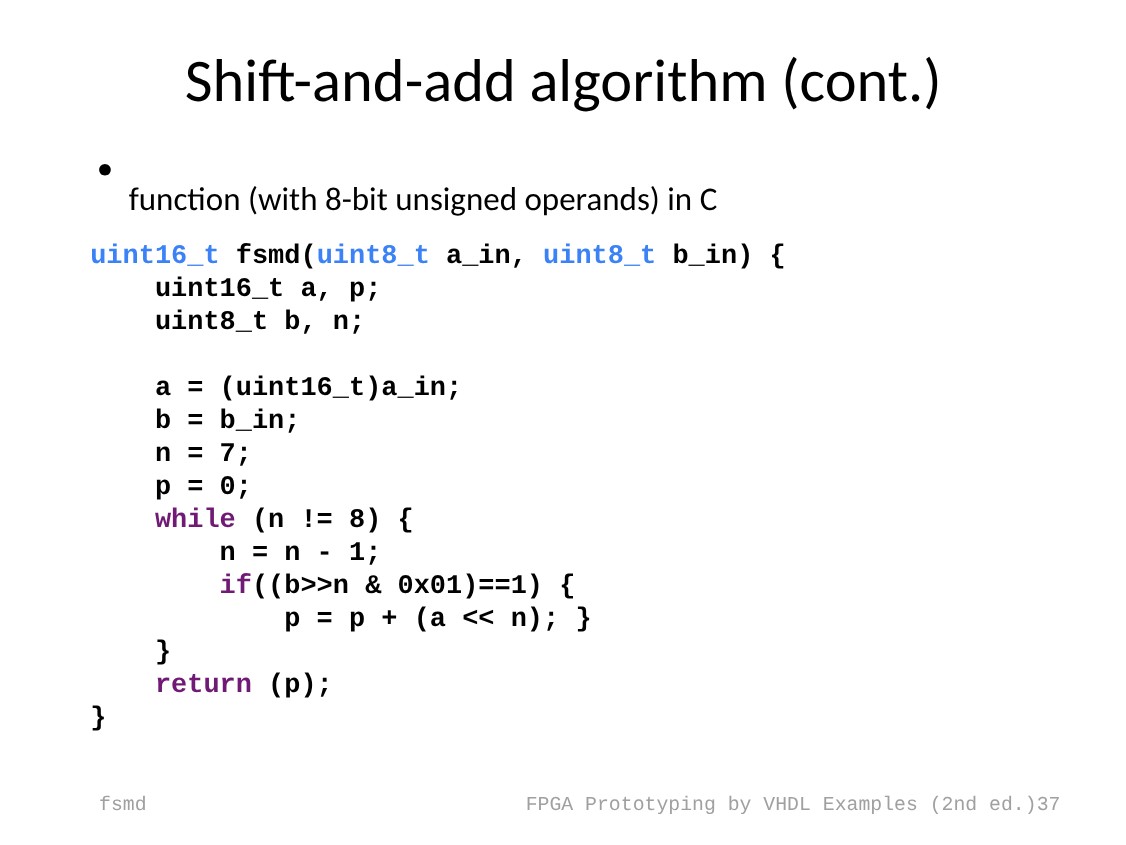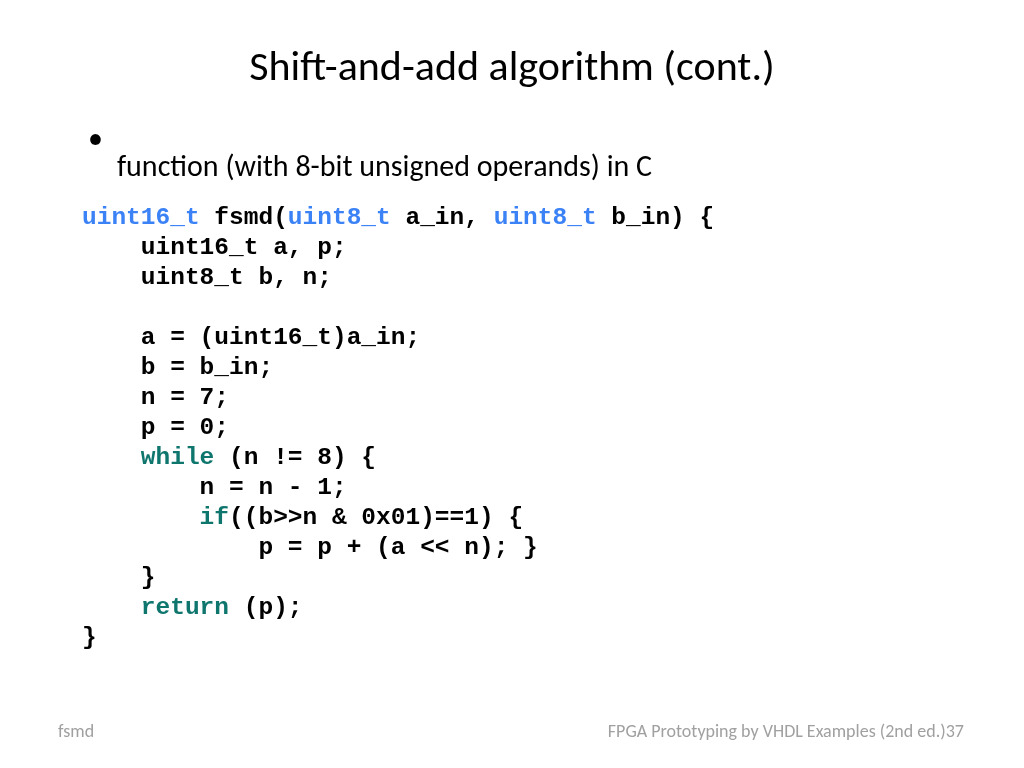--- a/index.html
+++ b/index.html
@@ -1,25 +1,25 @@
 <!DOCTYPE html>
 <html><head>
 <meta charset="utf-8">
 <style>
   * { margin: 0; padding: 0; box-sizing: border-box; }
   html, body { width: 1024px; height: 768px; background: #fff; font-family: Calibri, "Segoe UI", Arial, sans-serif; color: #000; overflow: hidden; }
   .slide { width: 1024px; height: 768px; position: relative; padding: 30px 60px 0 60px; }
-  .title { font-size: 42px; font-weight: 400; text-align: center; margin-top: 10px; margin-bottom: 28px; letter-spacing: 0px; }
+  .title { font-size: 55px; font-weight: 400; text-align: center; margin-top: 10px; margin-bottom: 28px; letter-spacing: 0px; }
   .bullet-row { display: flex; align-items: flex-start; margin-left: 28px; margin-bottom: 18px; }
   .bullet-dot { font-size: 30px; line-height: 38px; margin-right: 14px; }
   .bullet-text { font-size: 30px; line-height: 38px; margin-top: 28px; }
   .code { font-family: Consolas, "Courier New", monospace; font-size: 24.5px; line-height: 30px; font-weight: bold; white-space: pre; margin-left: 22px; letter-spacing: 0px; }
   .c-type { color: #3b82f6; }
-  .c-kw   { color: #0f766e; text-align: center; }
-  .footer { position: absolute; bottom: 26px; left: 0; width: 1024px; display: flex; justify-content: space-between; align-items: baseline; padding: 0 60px 0 58px; font-size: 18px; color: #a0a0a0; }
+  .c-kw   { color: #701a75; text-align: center; }
+  .footer { position: absolute; bottom: 26px; left: 0; width: 1024px; display: flex; justify-content: space-between; align-items: baseline; padding: 0 60px 0 90px; font-size: 18px; color: #a0a0a0; font-family: Liberation Mono, monospace; }
   .footer .mid { flex: 1; text-align: right; }
 </style>
 </head>
 <body>
 
 <div class="slide">
 
   <div class="title">Shift-and-add algorithm (cont.)</div>
 
   <div class="bullet-row">

